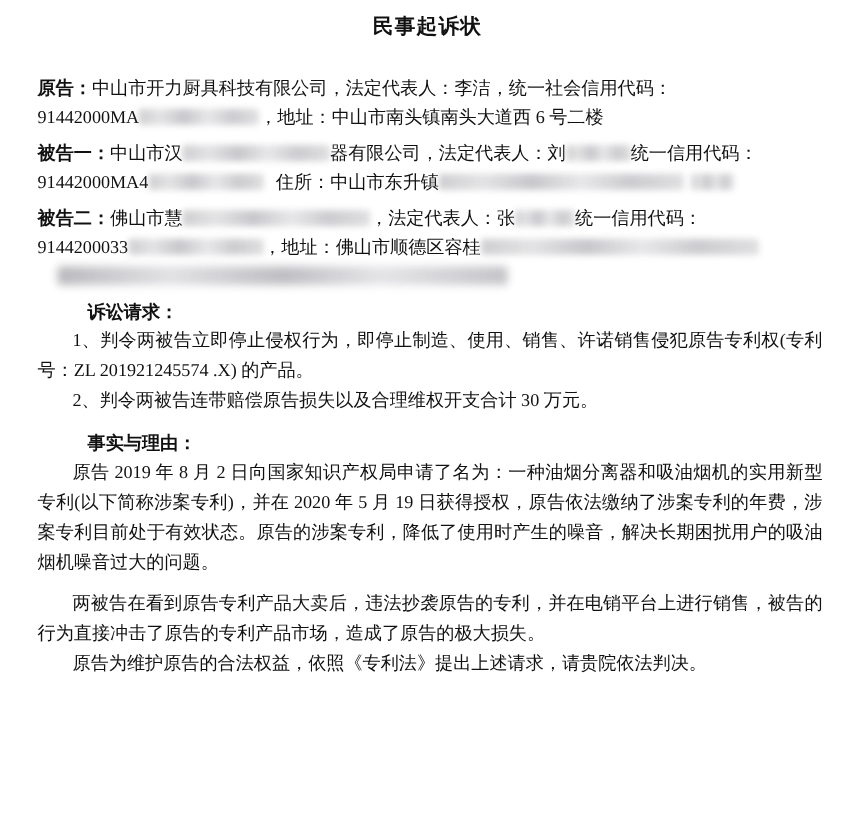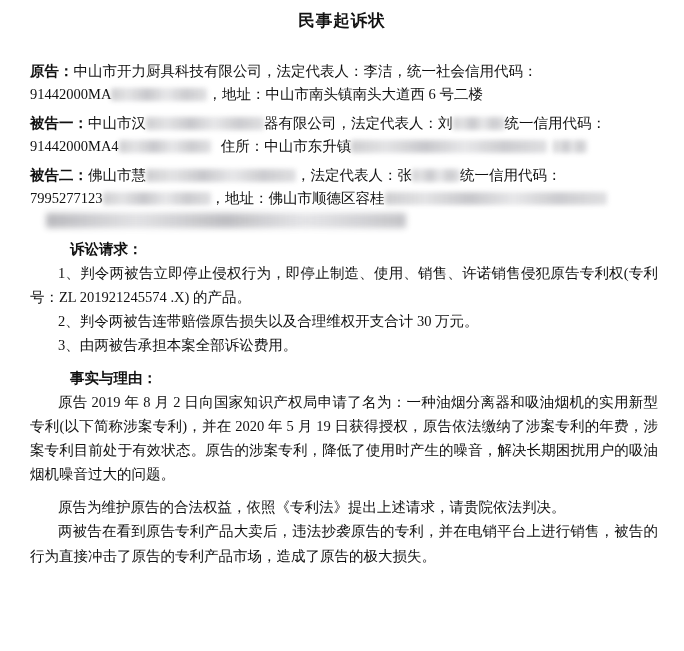--- a/index.html
+++ b/index.html
@@ -110,28 +110,27 @@
     <span>91442000MA</span><span class="rd" style="width:96px"></span><span>，地址：中山市南头镇南头大道西 6 号二楼</span>
   </div>
 
   <div class="party-block">
     <span class="lbl">被告一：</span><span>中山市汉</span><span class="rd" style="width:118px"></span><span>器有限公司，法定代表人：刘</span><span class="rd" style="width:52px"></span><span>统一信用代码：</span><br>
     <span>91442000MA4</span><span class="rd" style="width:92px"></span><span class="inline-space" style="width:10px"></span><span>住所：中山市东升镇</span><span class="rd" style="width:196px"></span><span class="inline-space" style="width:6px"></span><span class="rd" style="width:34px"></span>
   </div>
 
   <div class="party-block">
     <span class="lbl">被告二：</span><span>佛山市慧</span><span class="rd" style="width:150px"></span><span>，法定代表人：张</span><span class="rd" style="width:48px"></span><span>统一信用代码：</span><br>
-    <span>7995277123</span><span class="rd" style="width:108px"></span><span>，地址：佛山市顺德区容桂</span><span class="rd" style="width:222px"></span>
+    <span>9144200033</span><span class="rd" style="width:108px"></span><span>，地址：佛山市顺德区容桂</span><span class="rd" style="width:222px"></span>
     <span class="rd2 rd-line" style="width:360px; margin-left:16px;"></span>
   </div>
 
   <div class="section-head">诉讼请求：</div>
   <p class="para">1、判令两被告立即停止侵权行为，即停止制造、使用、销售、许诺销售侵犯原告专利权(专利号：ZL 201921245574 .X) 的产品。</p>
   <p class="para">2、判令两被告连带赔偿原告损失以及合理维权开支合计 30 万元。</p>
-  <p class="para">3、由两被告承担本案全部诉讼费用。</p>
 
   <div class="section-head">事实与理由：</div>
   <p class="para">原告 2019 年 8 月 2 日向国家知识产权局申请了名为：一种油烟分离器和吸油烟机的实用新型专利(以下简称涉案专利)，并在 2020 年 5 月 19 日获得授权，原告依法缴纳了涉案专利的年费，涉案专利目前处于有效状态。原告的涉案专利，降低了使用时产生的噪音，解决长期困扰用户的吸油烟机噪音过大的问题。</p>
   <div class="gap"></div>
+  <p class="para">两被告在看到原告专利产品大卖后，违法抄袭原告的专利，并在电销平台上进行销售，被告的行为直接冲击了原告的专利产品市场，造成了原告的极大损失。</p>
   <p class="para">原告为维护原告的合法权益，依照《专利法》提出上述请求，请贵院依法判决。</p>
-  <p class="para">两被告在看到原告专利产品大卖后，违法抄袭原告的专利，并在电销平台上进行销售，被告的行为直接冲击了原告的专利产品市场，造成了原告的极大损失。</p>
 
 </div>
 
 </body></html>

